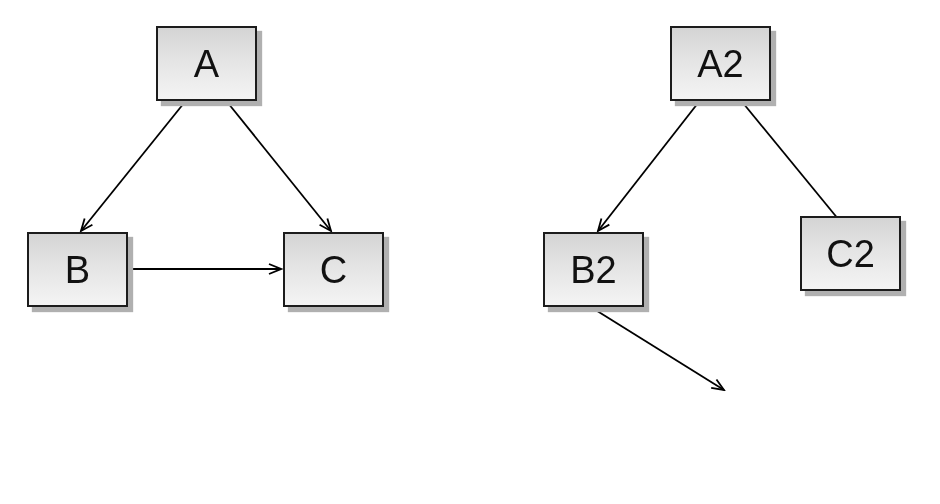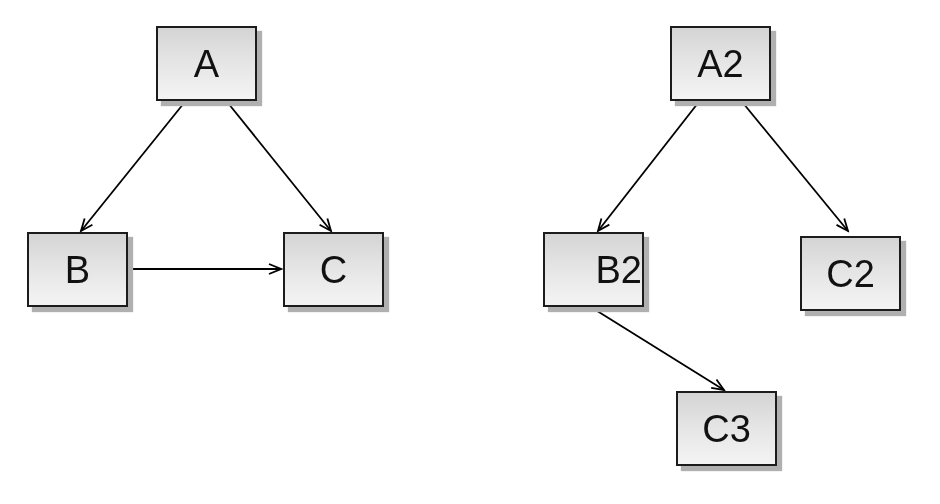--- a/index.html
+++ b/index.html
@@ -75,25 +75,22 @@
   </div>
 
   <div class="node" style="left:283px; top:232px;">
     <span class="node-label">C</span>
   </div>
 
   <div class="node" style="left:670px; top:26px;justify-content:center;">
     <span class="node-label">A2</span>
   </div>
 
-  <div class="node" style="left:543px; top:232px;justify-content:flex-end;">
+  <div class="node" style="left:543px; top:232px;">
     <span class="node-label">B2</span>
   </div>
 
-  <div class="node" style="left:800px; top:236px;text-align:center;">
+  <div class="node" style="left:800px; top:216px;text-align:center;">
     <span class="node-label">C2</span>
   </div>
 
-  <div class="node" style="left:676px; top:391px;">
-    <span class="node-label">C3</span>
-  </div>
 
 </div>
 
 </body></html>

